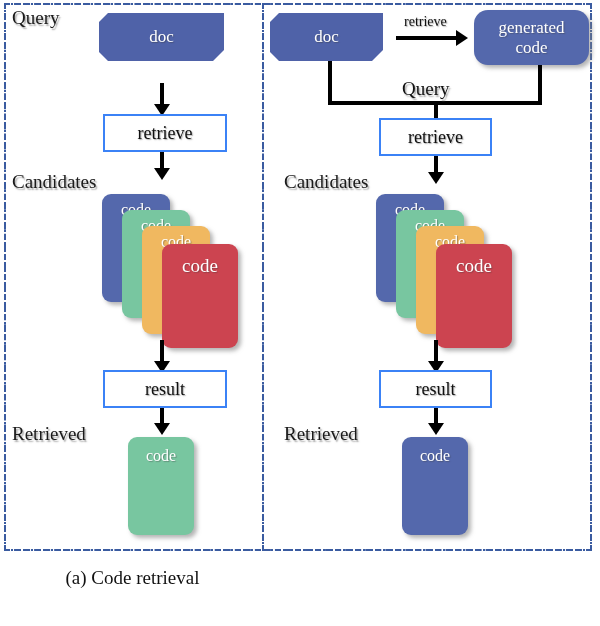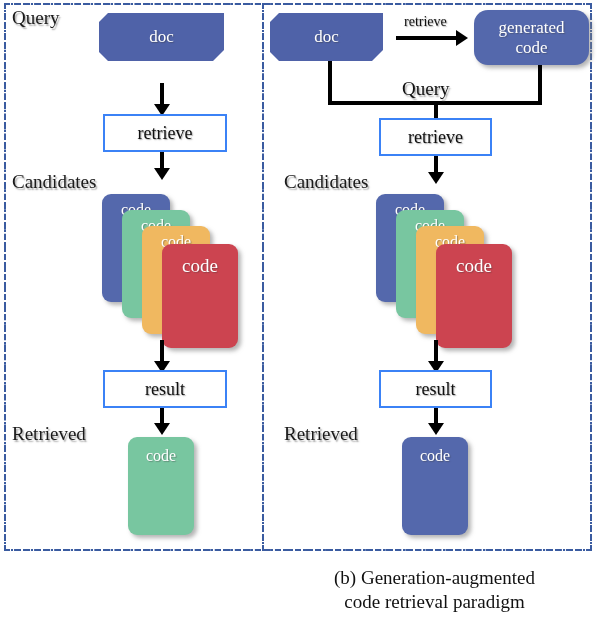--- a/index.html
+++ b/index.html
@@ -235,20 +235,21 @@
   <div class="vline" style="left:160px; top:408px; height:18px;"></div>
   <div class="arrowhead" style="left:154px; top:423px;"></div>
 
   <div class="side-label" style="left:12px; top:424px;">Retrieved</div>
 
   <div class="card result-card" style="left:128px; top:437px; width:66px; height:98px; background:#78c6a0;">
     <span>code</span>
   </div>
 
   <div class="caption" style="left:20px; top:566px; width:225px;">
+    <div>(a) Code retrieval</div>
   </div>
 
   <div class="doc-shape" style="left:270px; top:13px; width:113px; height:48px;">
     <span>doc</span>
   </div>
 
   <div class="edge-label" style="left:404px; top:14px;">retrieve</div>
   <div class="hline" style="left:396px; top:36px; width:62px;"></div>
   <div class="arrowhead-right" style="left:456px; top:30px;"></div>
 
@@ -300,18 +301,14 @@
 
   <div class="vline" style="left:434px; top:408px; height:18px;"></div>
   <div class="arrowhead" style="left:428px; top:423px;"></div>
 
   <div class="side-label" style="left:284px; top:424px;">Retrieved</div>
 
   <div class="card result-card" style="left:402px; top:437px; width:66px; height:98px; background:#5468ac;">
     <span>code</span>
   </div>
 
-  <div class="caption" style="left:282px; top:566px; width:305px;">
-    <div>(b) Generation-augmented</div>
-    <div>code retrieval paradigm</div>
-  </div>
 
 </div>
 
 </body></html>

